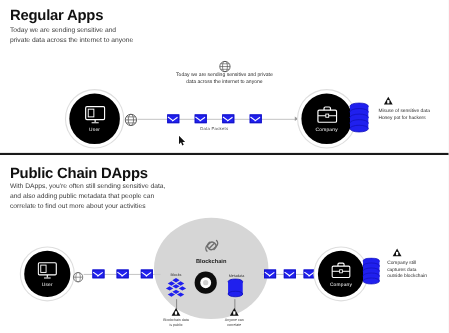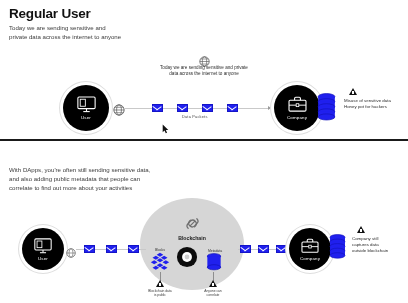--- a/index.html
+++ b/index.html
@@ -199,21 +199,21 @@
   
   #cursor { position: absolute; left: 162px; top: 120px; }
 </style>
 </head>
 <body>
 
 <div id="canvas">
 
   <div class="panel" id="panel-regular"></div>
 
-  <div class="panel-title" id="title-regular">Regular User</div>
+  <div class="panel-title" id="title-regular">Regular Apps</div>
 
   <div class="panel-desc" id="desc-regular">Today we are sending sensitive and
 private data across the internet to anyone</div>
 
   <div class="globe" style="left:199px; top:53px;">
     <svg width="11" height="11" viewBox="0 0 22 22">
       <circle cx="11" cy="11" r="9.4" fill="none" stroke="#4d4d4d" stroke-width="1.5"></circle>
       <ellipse cx="11" cy="11" rx="4.4" ry="9.4" fill="none" stroke="#4d4d4d" stroke-width="1.2"></ellipse>
       <line x1="1.6" y1="11" x2="20.4" y2="11" stroke="#4d4d4d" stroke-width="1.2"></line>
       <line x1="3.3" y1="6" x2="18.7" y2="6" stroke="#4d4d4d" stroke-width="1.1"></line>
@@ -289,20 +289,21 @@
   <div id="cursor">
     <svg width="7" height="10" viewBox="0 0 10 14">
       <path d="M1 0.5 L1 11.5 L3.6 9 L5.4 13 L7.2 12.2 L5.5 8.4 L9 8.4 Z" fill="#111111"></path>
     </svg>
   </div>
 
   <div class="divider"></div>
 
   <div class="panel" id="panel-dapps"></div>
 
+  <div class="panel-title" id="title-dapps">Public Chain DApps</div>
 
   <div class="panel-desc" id="desc-dapps">With DApps, you're often still sending sensitive data,
 and also adding public metadata that people can
 correlate to find out more about your activities</div>
 
   <div id="blockchain-blob"></div>
 
   <div style="position:absolute; left:182px; top:213px;">
     <svg width="21" height="21" viewBox="0 0 28 28">
       <path d="M10.5 17.5 L17.5 10.5" stroke="#6f6f6f" stroke-width="1.6" fill="none"></path>

